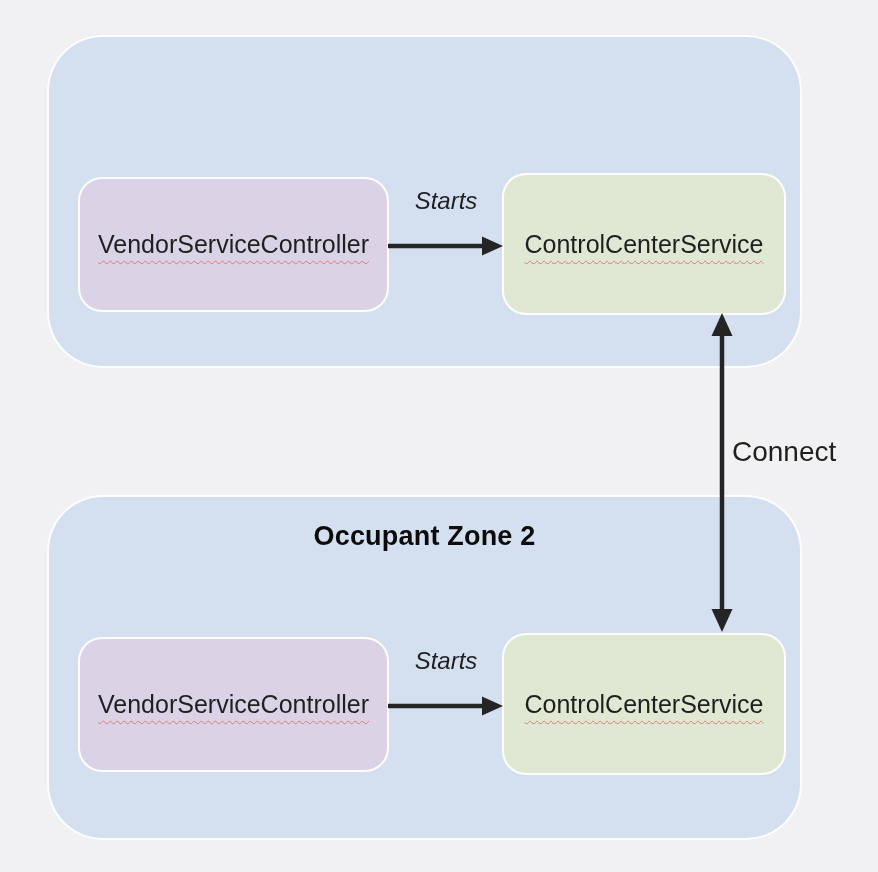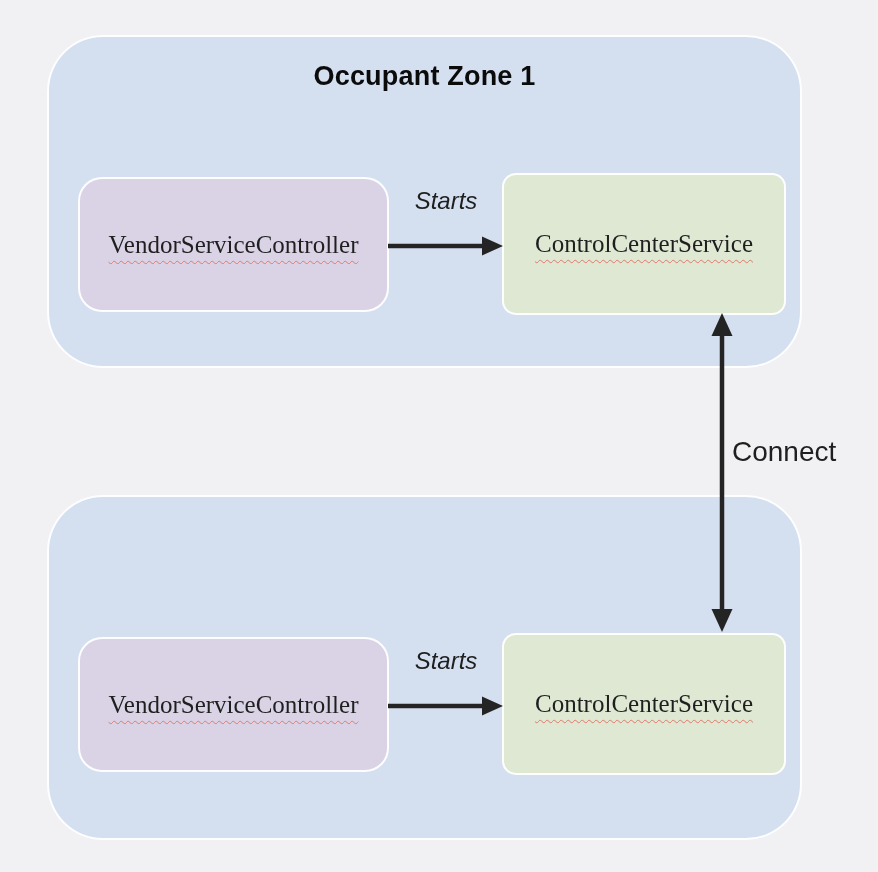--- a/index.html
+++ b/index.html
@@ -59,32 +59,30 @@
     width: 311px;
     height: 135px;
     background: var(--vendor-fill);
   }
   .node-control {
     left: 453px;
     top: 136px;
     width: 284px;
     height: 142px;
     background: var(--control-fill);
-    border-radius: 14px;
   }
   .node-label {
     font-size: 25px;
     color: var(--label-text);
     white-space: nowrap;
     text-decoration-line: underline;
     text-decoration-style: wavy;
     text-decoration-color: var(--squiggle);
     text-decoration-thickness: 1px;
     text-underline-offset: 7px;
-    font-family: Liberation Serif, serif;
   }
   .starts-label {
     position: absolute;
     left: 340px;
     top: 150px;
     width: 114px;
     text-align: center;
     font-size: 24px;
     color: var(--label-text);
     font-style: italic;
@@ -112,39 +110,39 @@
   }
   .arrow-line { stroke: var(--arrow); stroke-width: 4.5px; }
   .arrow-head { fill: var(--arrow); }
 </style>
 </head>
 <body>
 
 <div class="canvas">
 
   <section class="zone zone-1">
-    <h2 class="zone-title">Occupant Zone 1</h2>
 
     <div class="node node-vendor">
       <span class="node-label">VendorServiceController</span>
     </div>
 
     <div class="node node-control">
       <span class="node-label">ControlCenterService</span>
     </div>
 
     <div class="starts-label">Starts</div>
 
     <svg class="starts-arrow" viewBox="0 0 116 40" aria-hidden="true">
       <line class="arrow-line" x1="0" y1="20" x2="96" y2="20"></line>
       <polygon class="arrow-head" points="94,10.5 115,20 94,29.5"></polygon>
     </svg>
   </section>
 
   <section class="zone zone-2">
+    <h2 class="zone-title">Occupant Zone 2</h2>
 
     <div class="node node-vendor">
       <span class="node-label">VendorServiceController</span>
     </div>
 
     <div class="node node-control">
       <span class="node-label">ControlCenterService</span>
     </div>
 
     <div class="starts-label">Starts</div>

